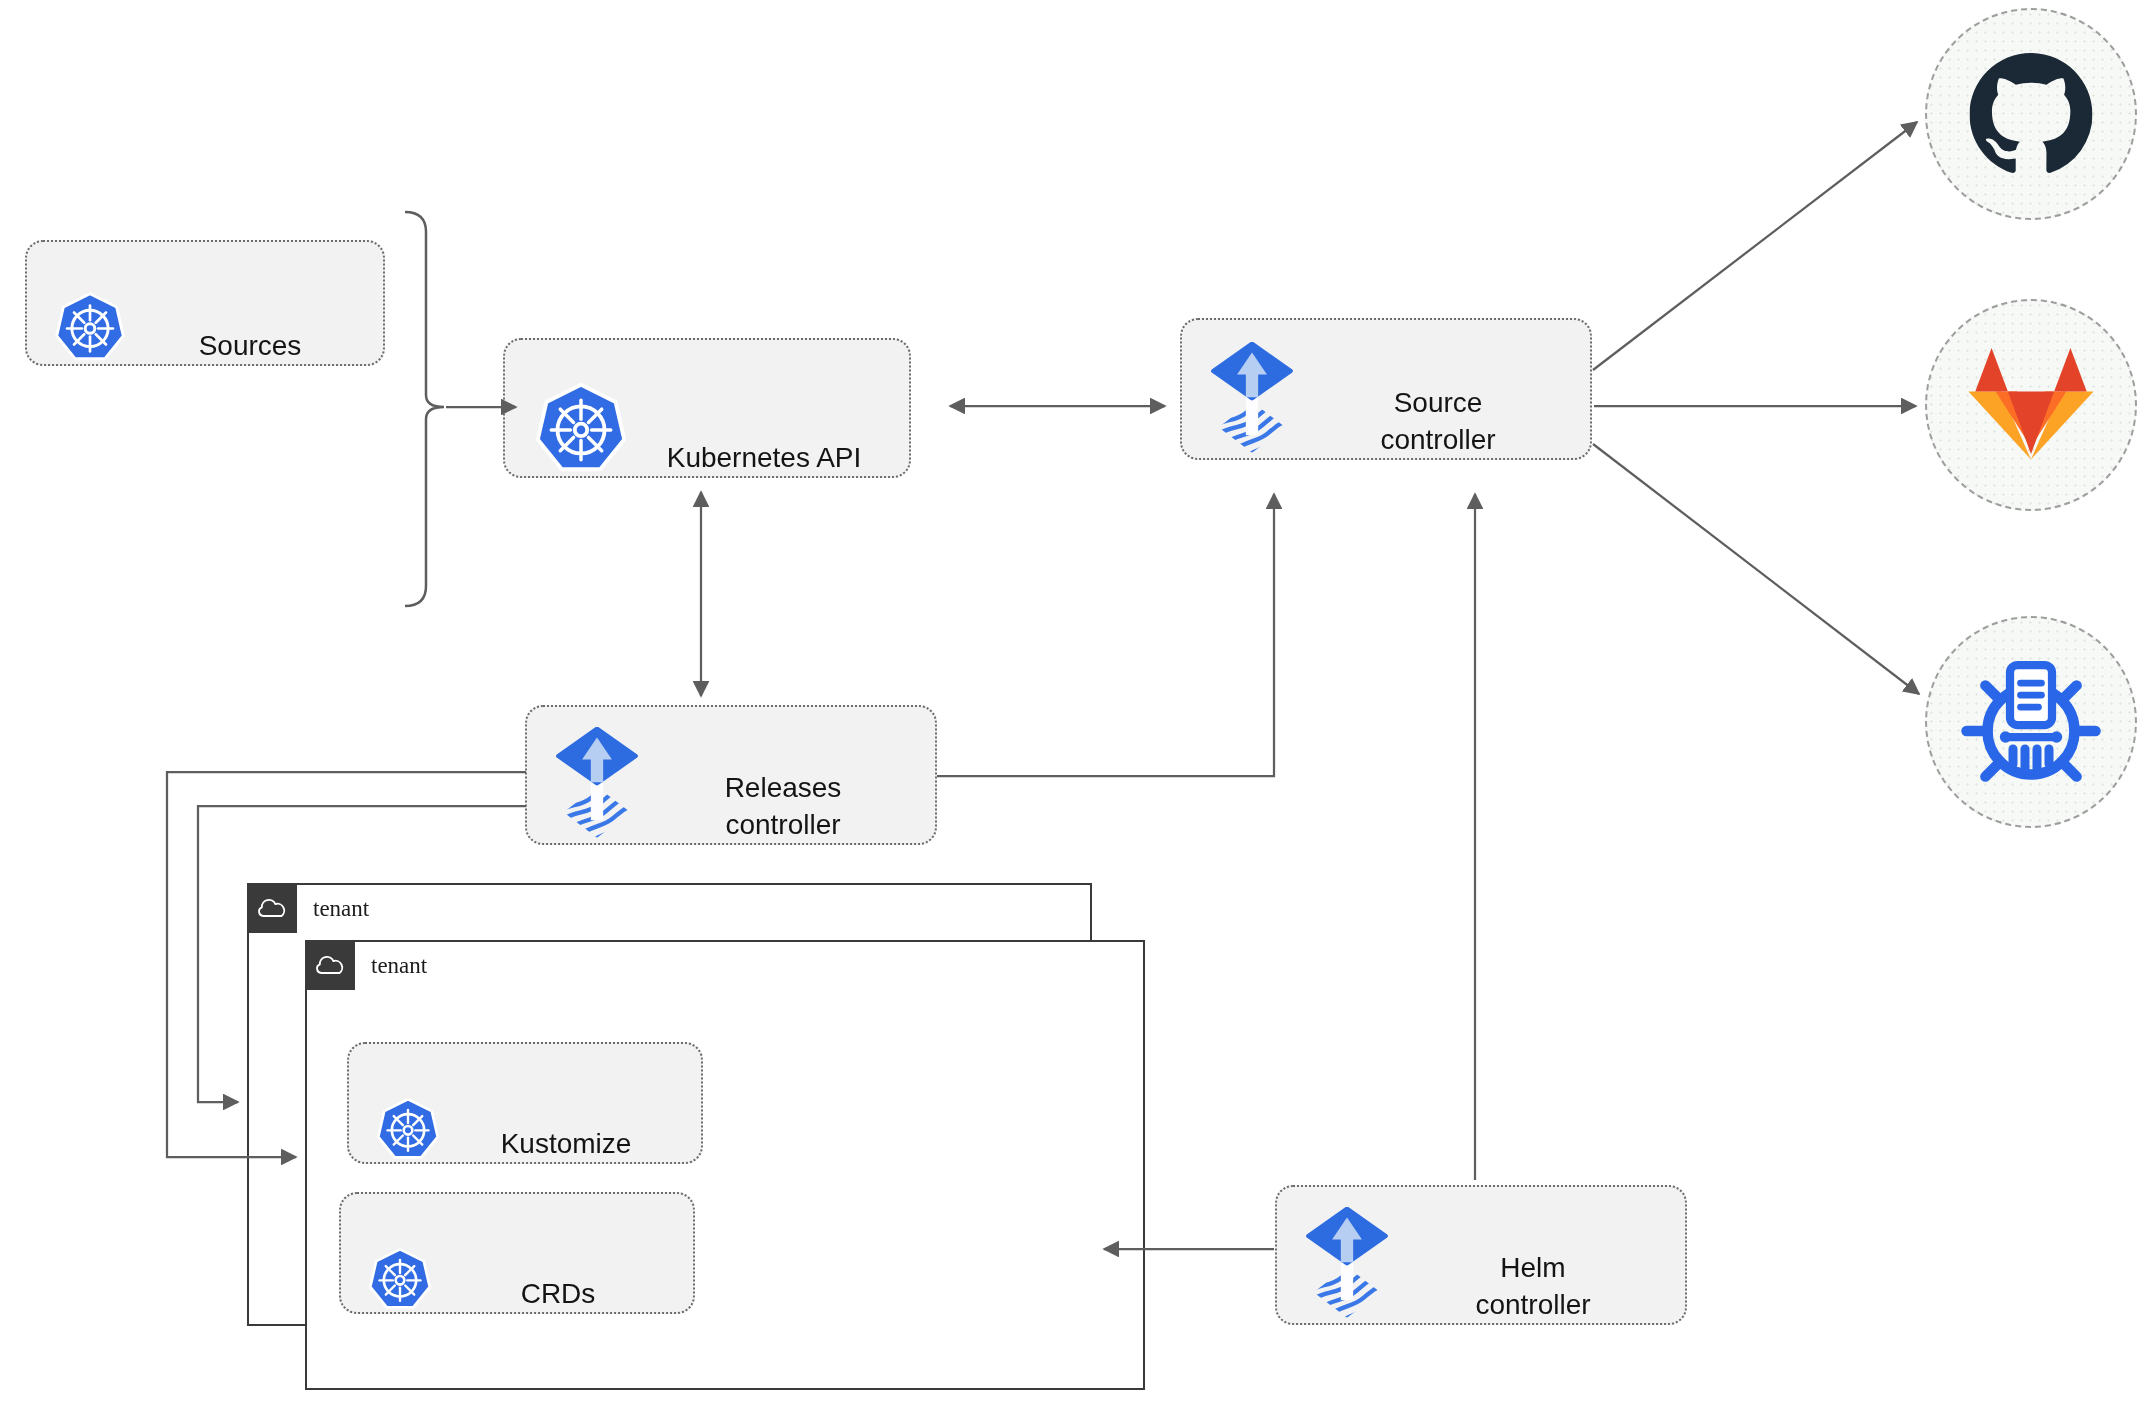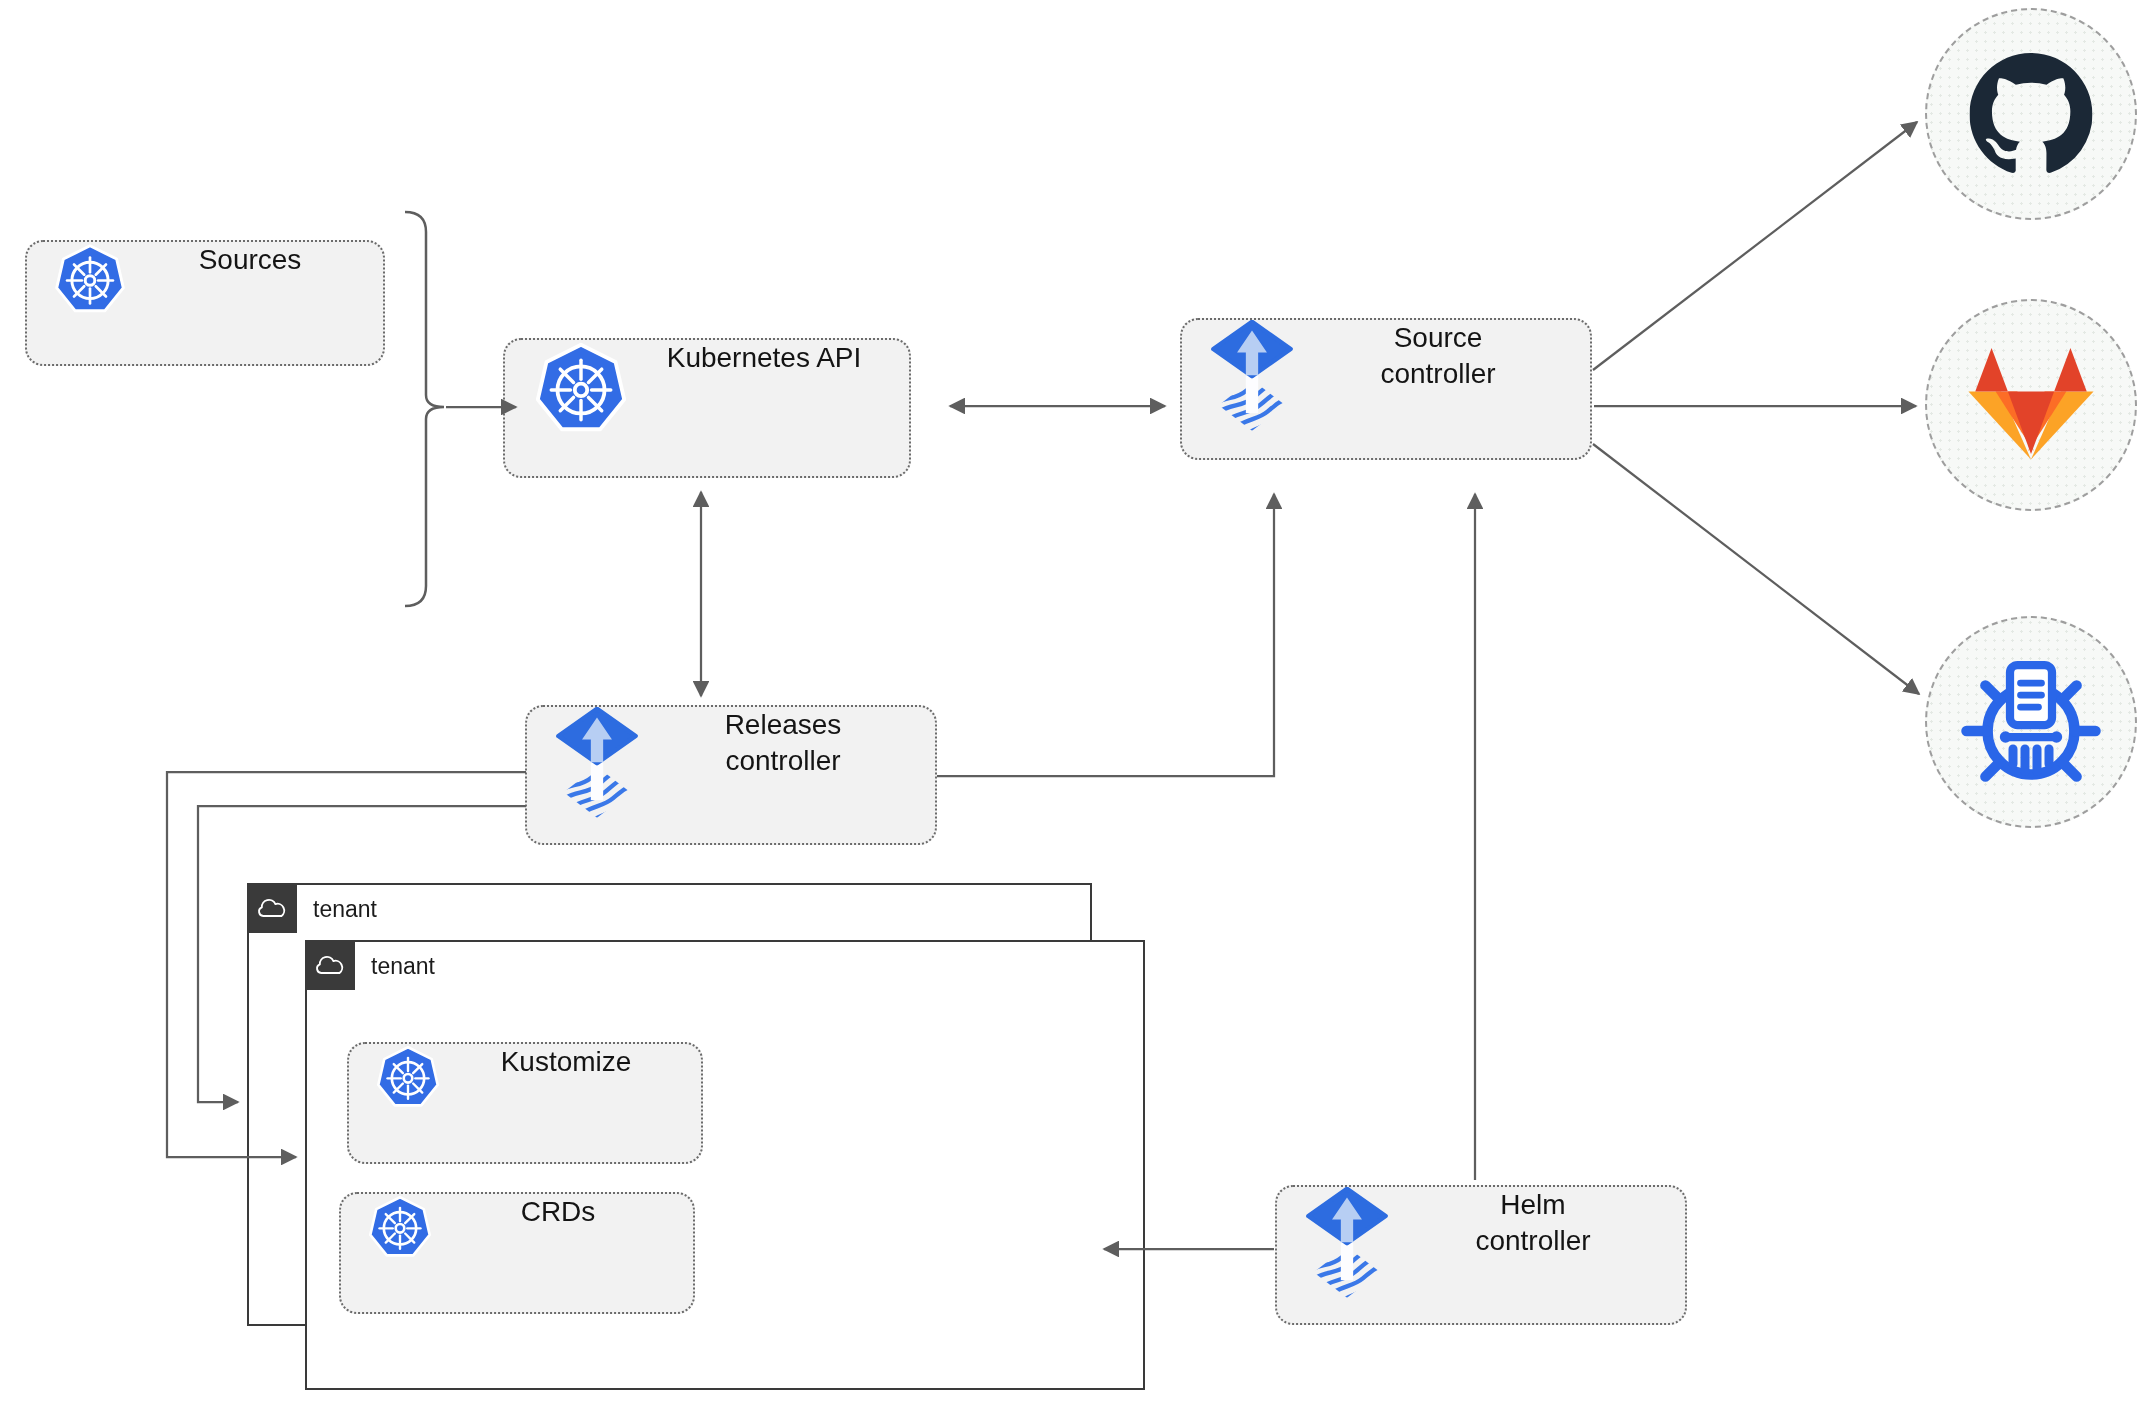--- a/index.html
+++ b/index.html
@@ -2,39 +2,39 @@
 <html><head>
 <meta charset="utf-8">
 <style>
   html,body{margin:0;padding:0;background:#ffffff;}
   .stage{
     position:relative;width:2144px;height:1407px;background:#ffffff;overflow:hidden;
     font-family:"Liberation Sans","DejaVu Sans",sans-serif;color:#161616;
   }
   
   .node{
-    position:absolute;display:flex;align-items:flex-start;
+    position:absolute;display:flex;align-items:flex-end;
     background:#f2f2f2;border:2.5px dotted #6b6b6b;border-radius:18px;
     box-sizing:border-box;
   }
   .node .label{
     flex:1;text-align:center;font-size:28px;line-height:1.3;
     white-space:pre-line;color:#141414;padding-right:10px;
   }
   .node svg.icon{flex:0 0 auto;display:block;}
   
   .tenant{
     position:absolute;background:#ffffff;border:2px solid #3a3a3a;box-sizing:border-box;
   }
   .tenant .badge{
     position:absolute;left:-2px;top:-2px;width:50px;height:50px;background:#3a3a3a;
     display:flex;align-items:center;justify-content:center;
   }
   .tenant .tenant-label{
-    position:absolute;left:64px;top:11px;font-size:23px;color:#1c1c1c;
+    position:absolute;left:64px;top:11px;font-size:23px;color:#1c1c1c;font-family:Liberation Serif, serif;
   }
   .tenant.back{z-index:10;}
   .tenant.front{z-index:20;}
   
   .ext-circle{
     position:absolute;width:212px;height:212px;border-radius:50%;
     border:2px dashed #9e9e9e;box-sizing:border-box;
     background-color:#f7f9f7;
     background-image:radial-gradient(#e4e9e4 1.2px, transparent 1.3px);
     background-size:9px 9px;

